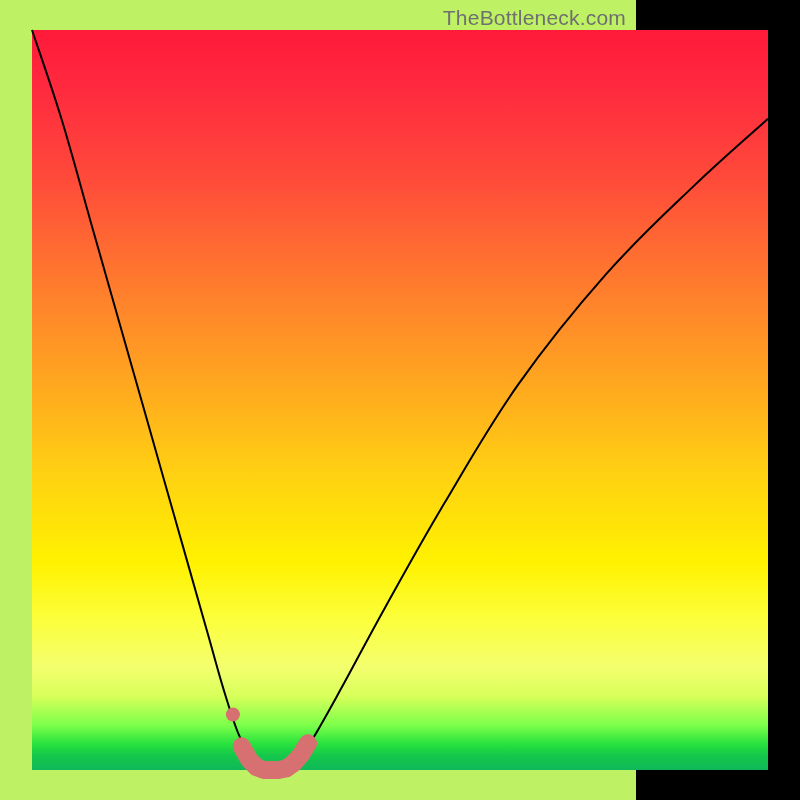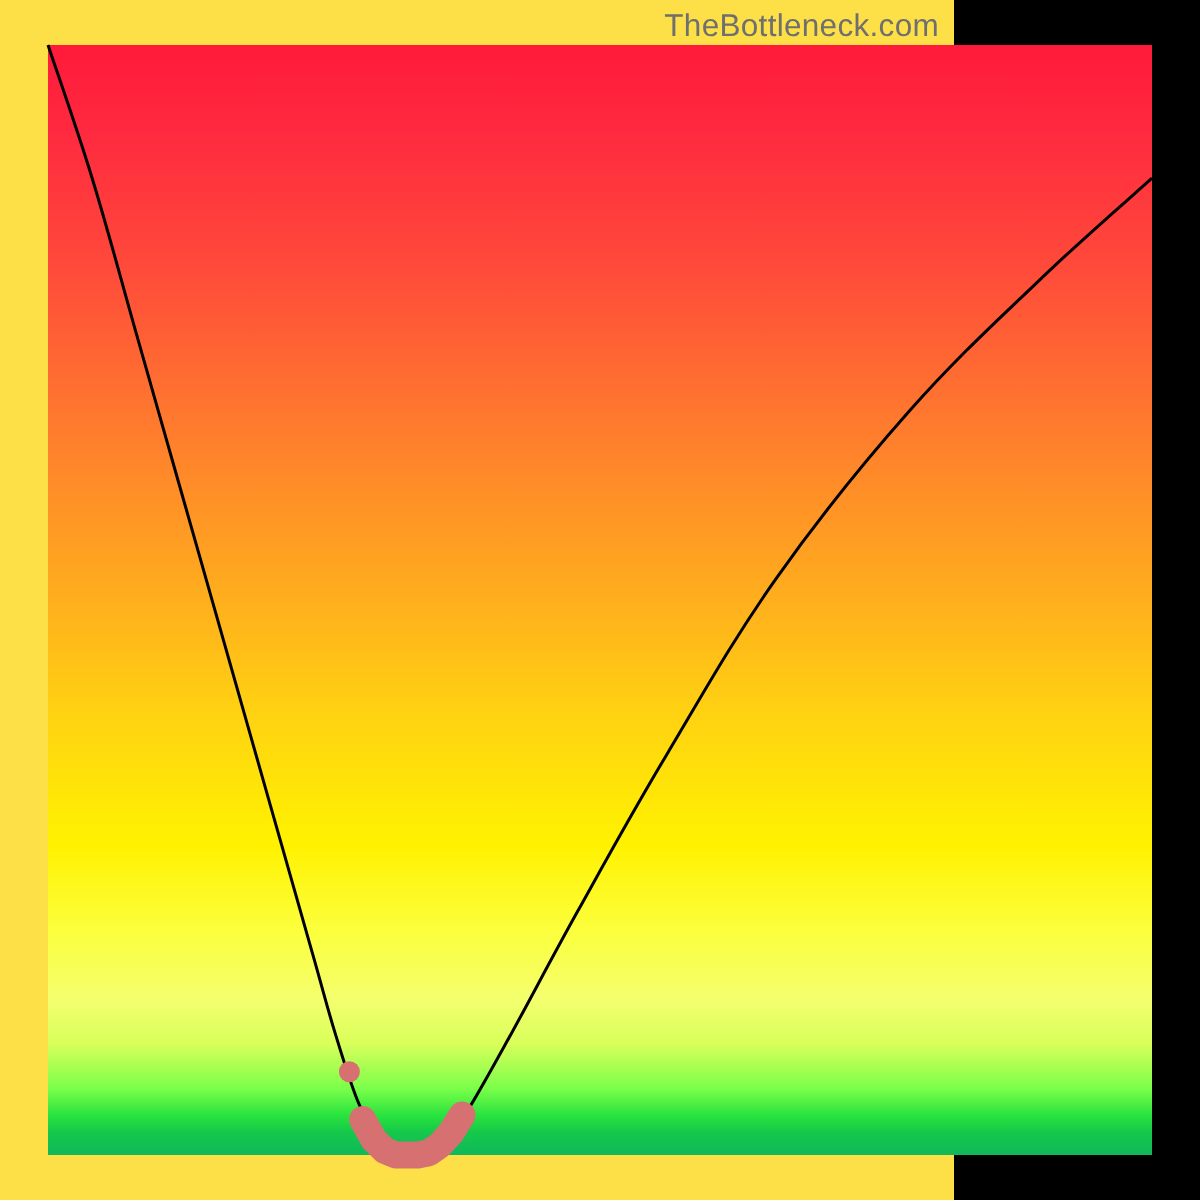--- a/index.html
+++ b/index.html
@@ -10,21 +10,21 @@
     background: #000;
     overflow: hidden;
     font-family: Arial, Helvetica, sans-serif;
   }
   .frame {
     position: absolute;
     left: 0;
     top: 0;
     width: 636px;
     height: 800px;
-    background: #fde047;
+    background: #bef264;
   }
   .plot {
     position: absolute;
     left: 32px;
     top: 30px;
     width: 736px;
     height: 740px;
     
     background: linear-gradient(
       to bottom,

